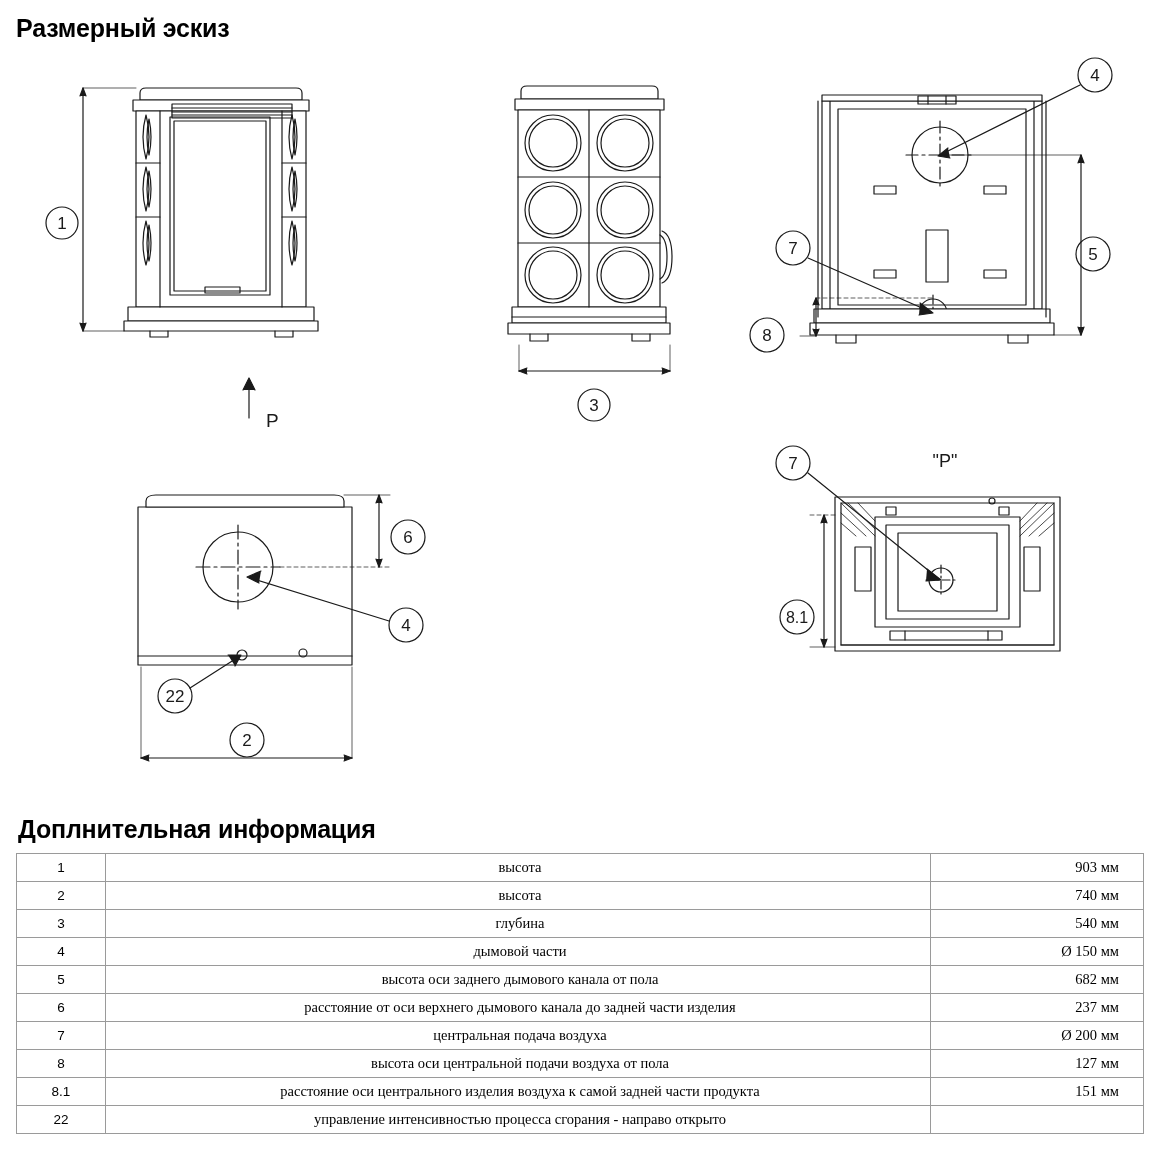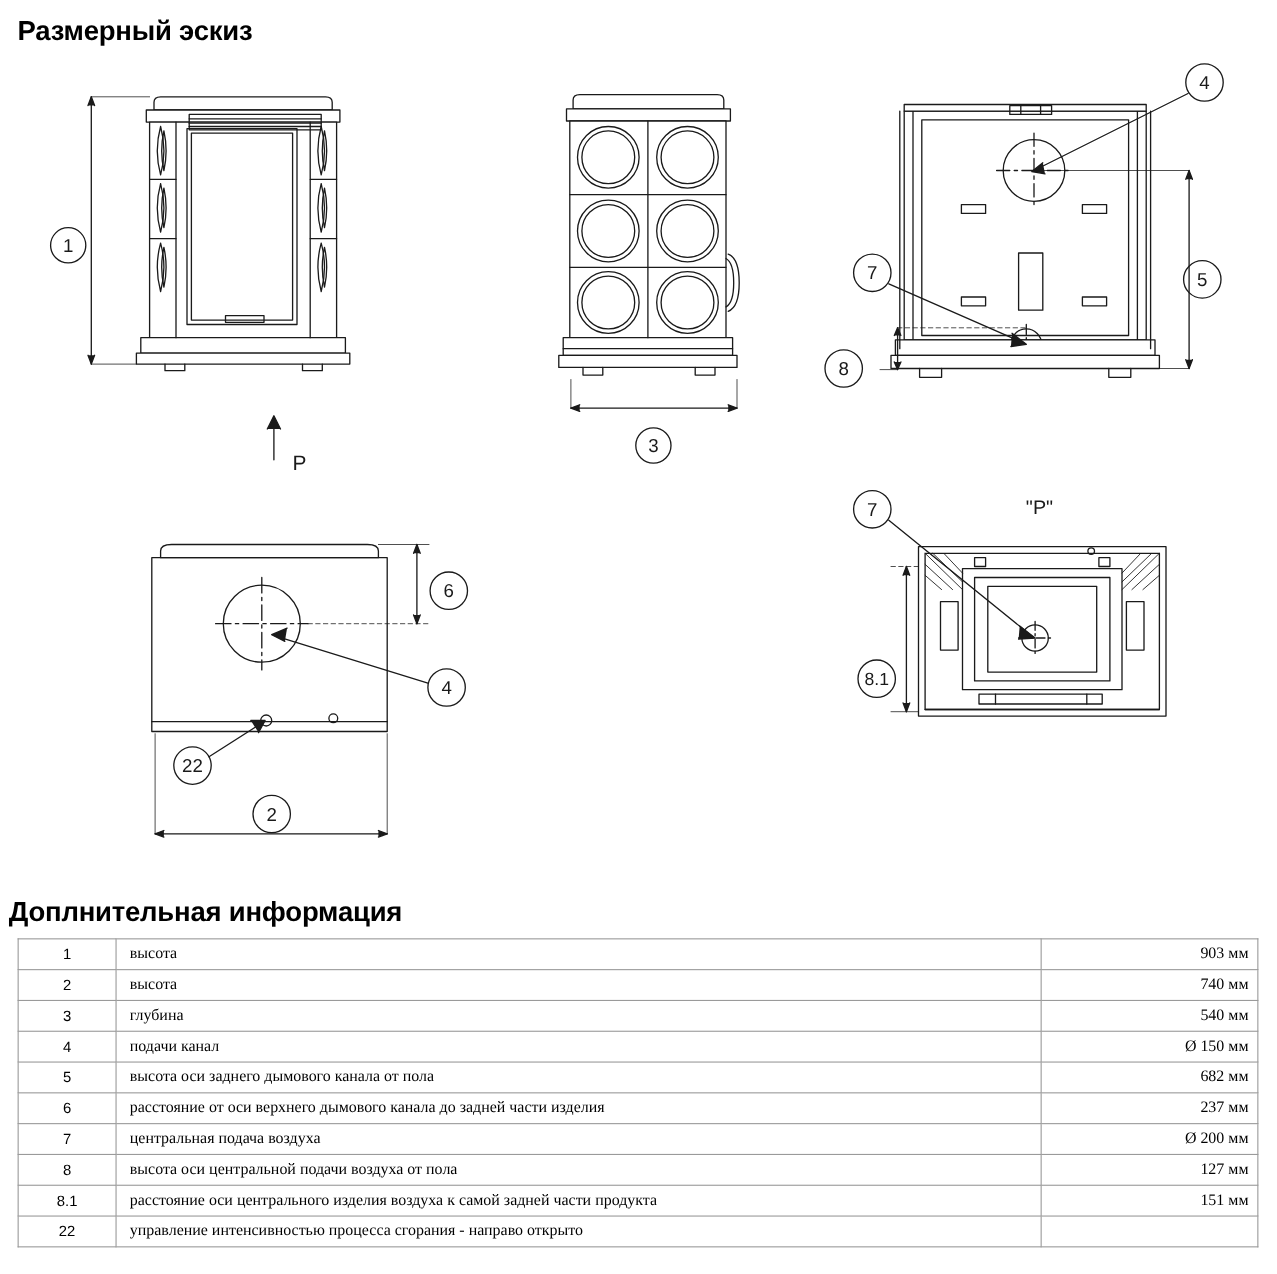--- a/index.html
+++ b/index.html
@@ -26,21 +26,21 @@
     margin: 0;
     letter-spacing: -0.2px;
   }
   #title-sketch {
     position: absolute;
     left: 16px;
     top: 14px;
   }
   #title-info {
     position: absolute;
-    left: 8px;
+    left: 18px;
     top: 815px;
   }
   #drawing-area {
     position: absolute;
     left: 0;
     top: 55px;
     width: 1161px;
     height: 745px;
   }
   #drawing-area svg {
@@ -60,27 +60,27 @@
     height: 19px;
     font-family: "Liberation Serif", serif;
   }
   .tbl td.c-num {
     width: 72px;
     text-align: center;
     font-family: "Liberation Sans", sans-serif;
     font-size: 13.5px;
   }
   .tbl td.c-desc {
-    text-align: left;
+    text-align: center;
     padding-left: 12px;
   }
   .tbl td.c-val {
     width: 180px;
     text-align: right;
-    padding-right: 8px;
+    padding-right: 24px;
   }
 </style>
 </head>
 <body>
 
 <div class="page">
 
   <h1 class="section-title" id="title-sketch">Размерный эскиз</h1>
 
   <div id="drawing-area">
@@ -378,21 +378,21 @@
         <td class="c-desc">высота</td>
         <td class="c-val">740 мм</td>
       </tr>
       <tr>
         <td class="c-num">3</td>
         <td class="c-desc">глубина</td>
         <td class="c-val">540 мм</td>
       </tr>
       <tr>
         <td class="c-num">4</td>
-        <td class="c-desc">подачи канал</td>
+        <td class="c-desc">дымовой части</td>
         <td class="c-val">Ø 150 мм</td>
       </tr>
       <tr>
         <td class="c-num">5</td>
         <td class="c-desc">высота оси заднего дымового канала от пола</td>
         <td class="c-val">682 мм</td>
       </tr>
       <tr>
         <td class="c-num">6</td>
         <td class="c-desc">расстояние от оси верхнего дымового канала до задней части изделия</td>

